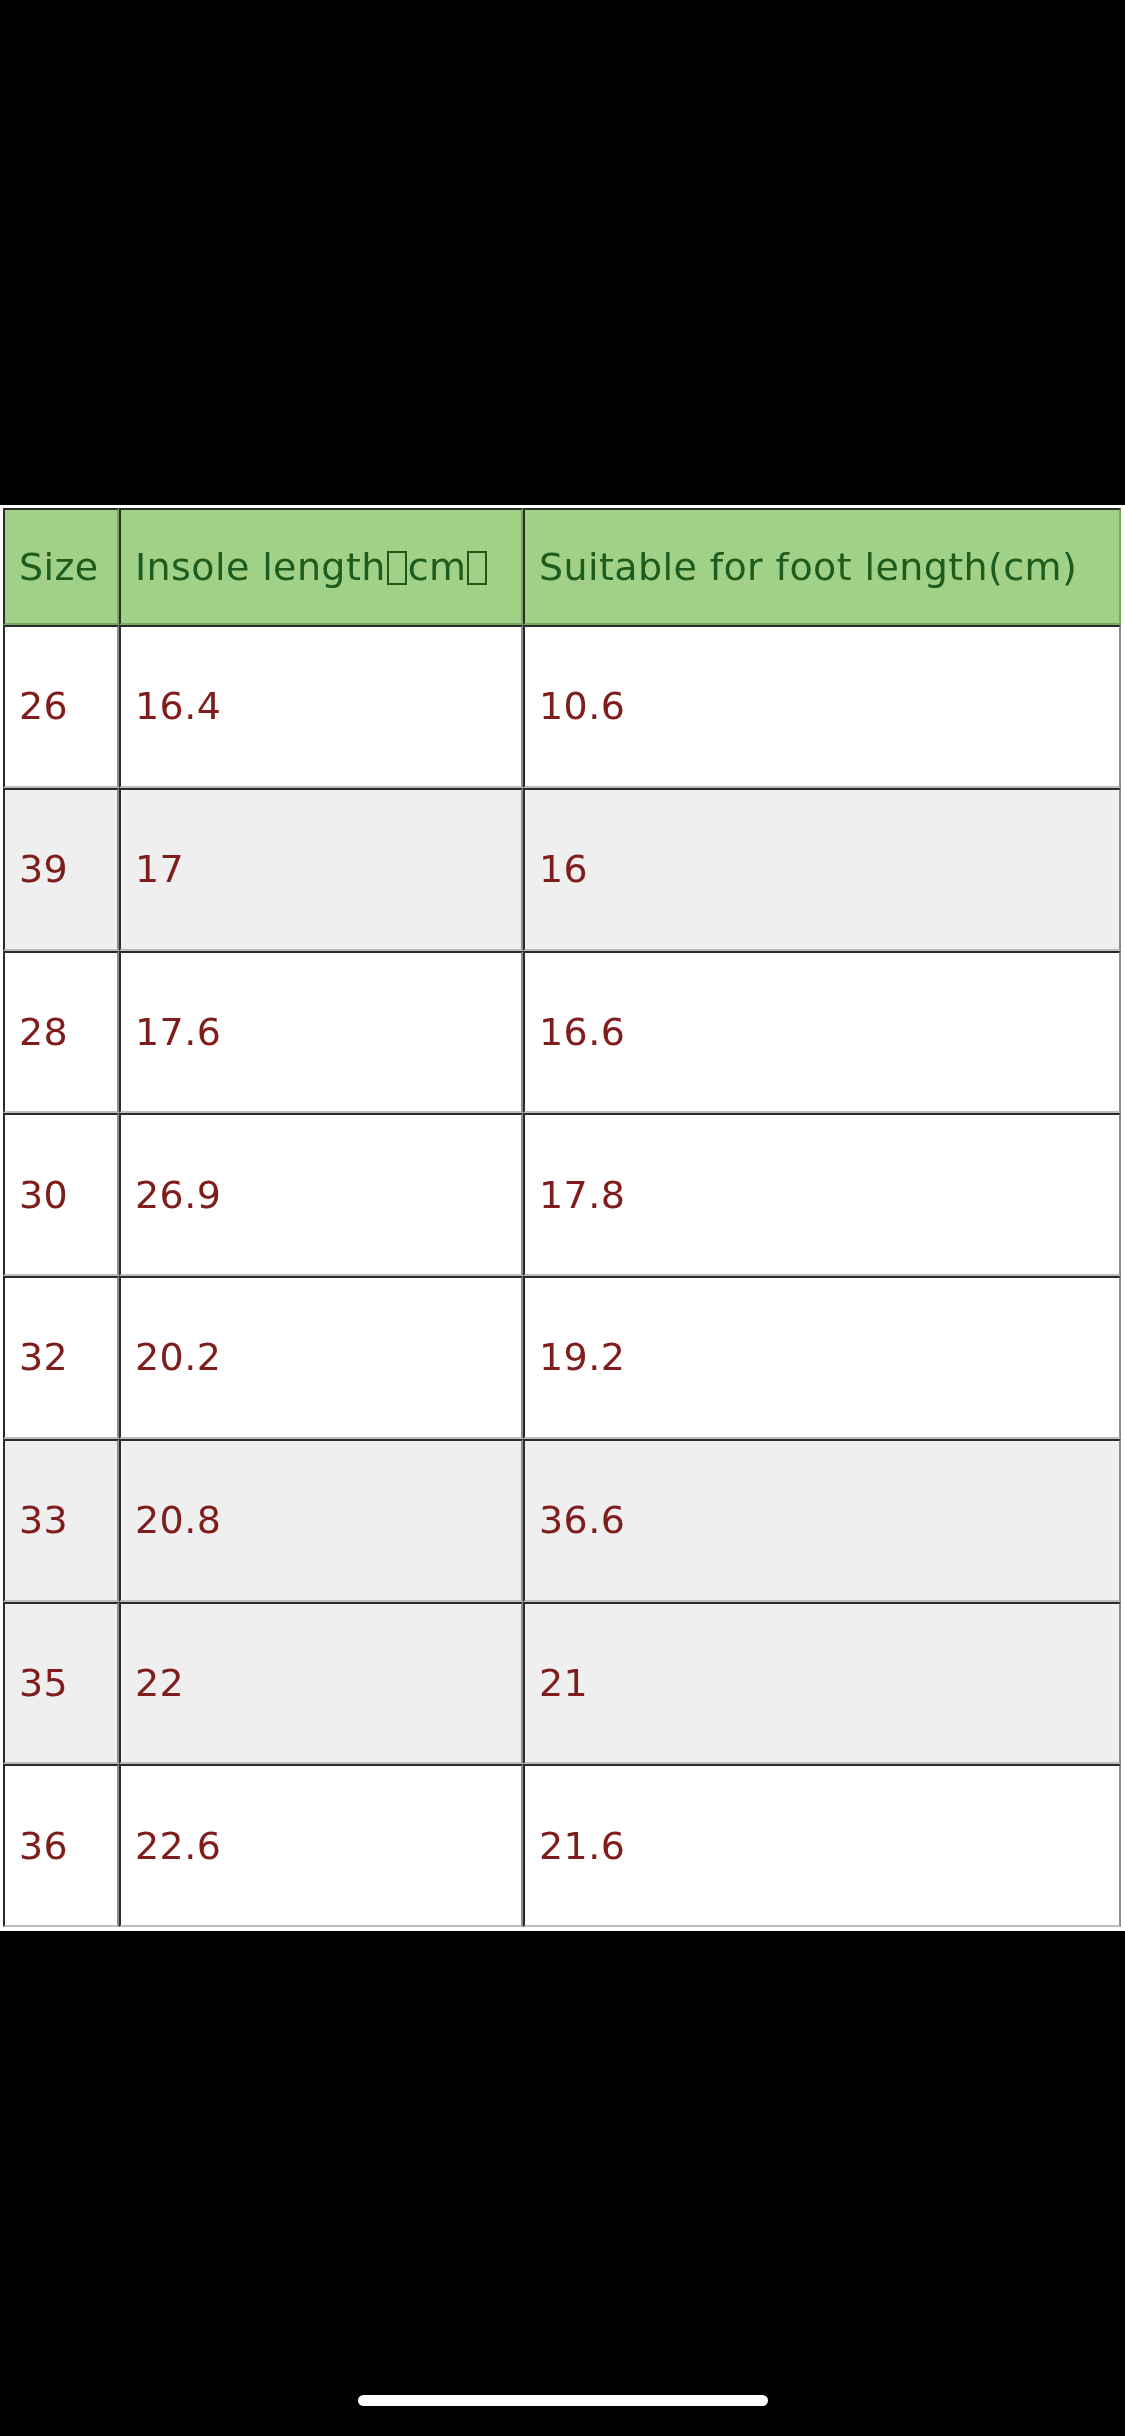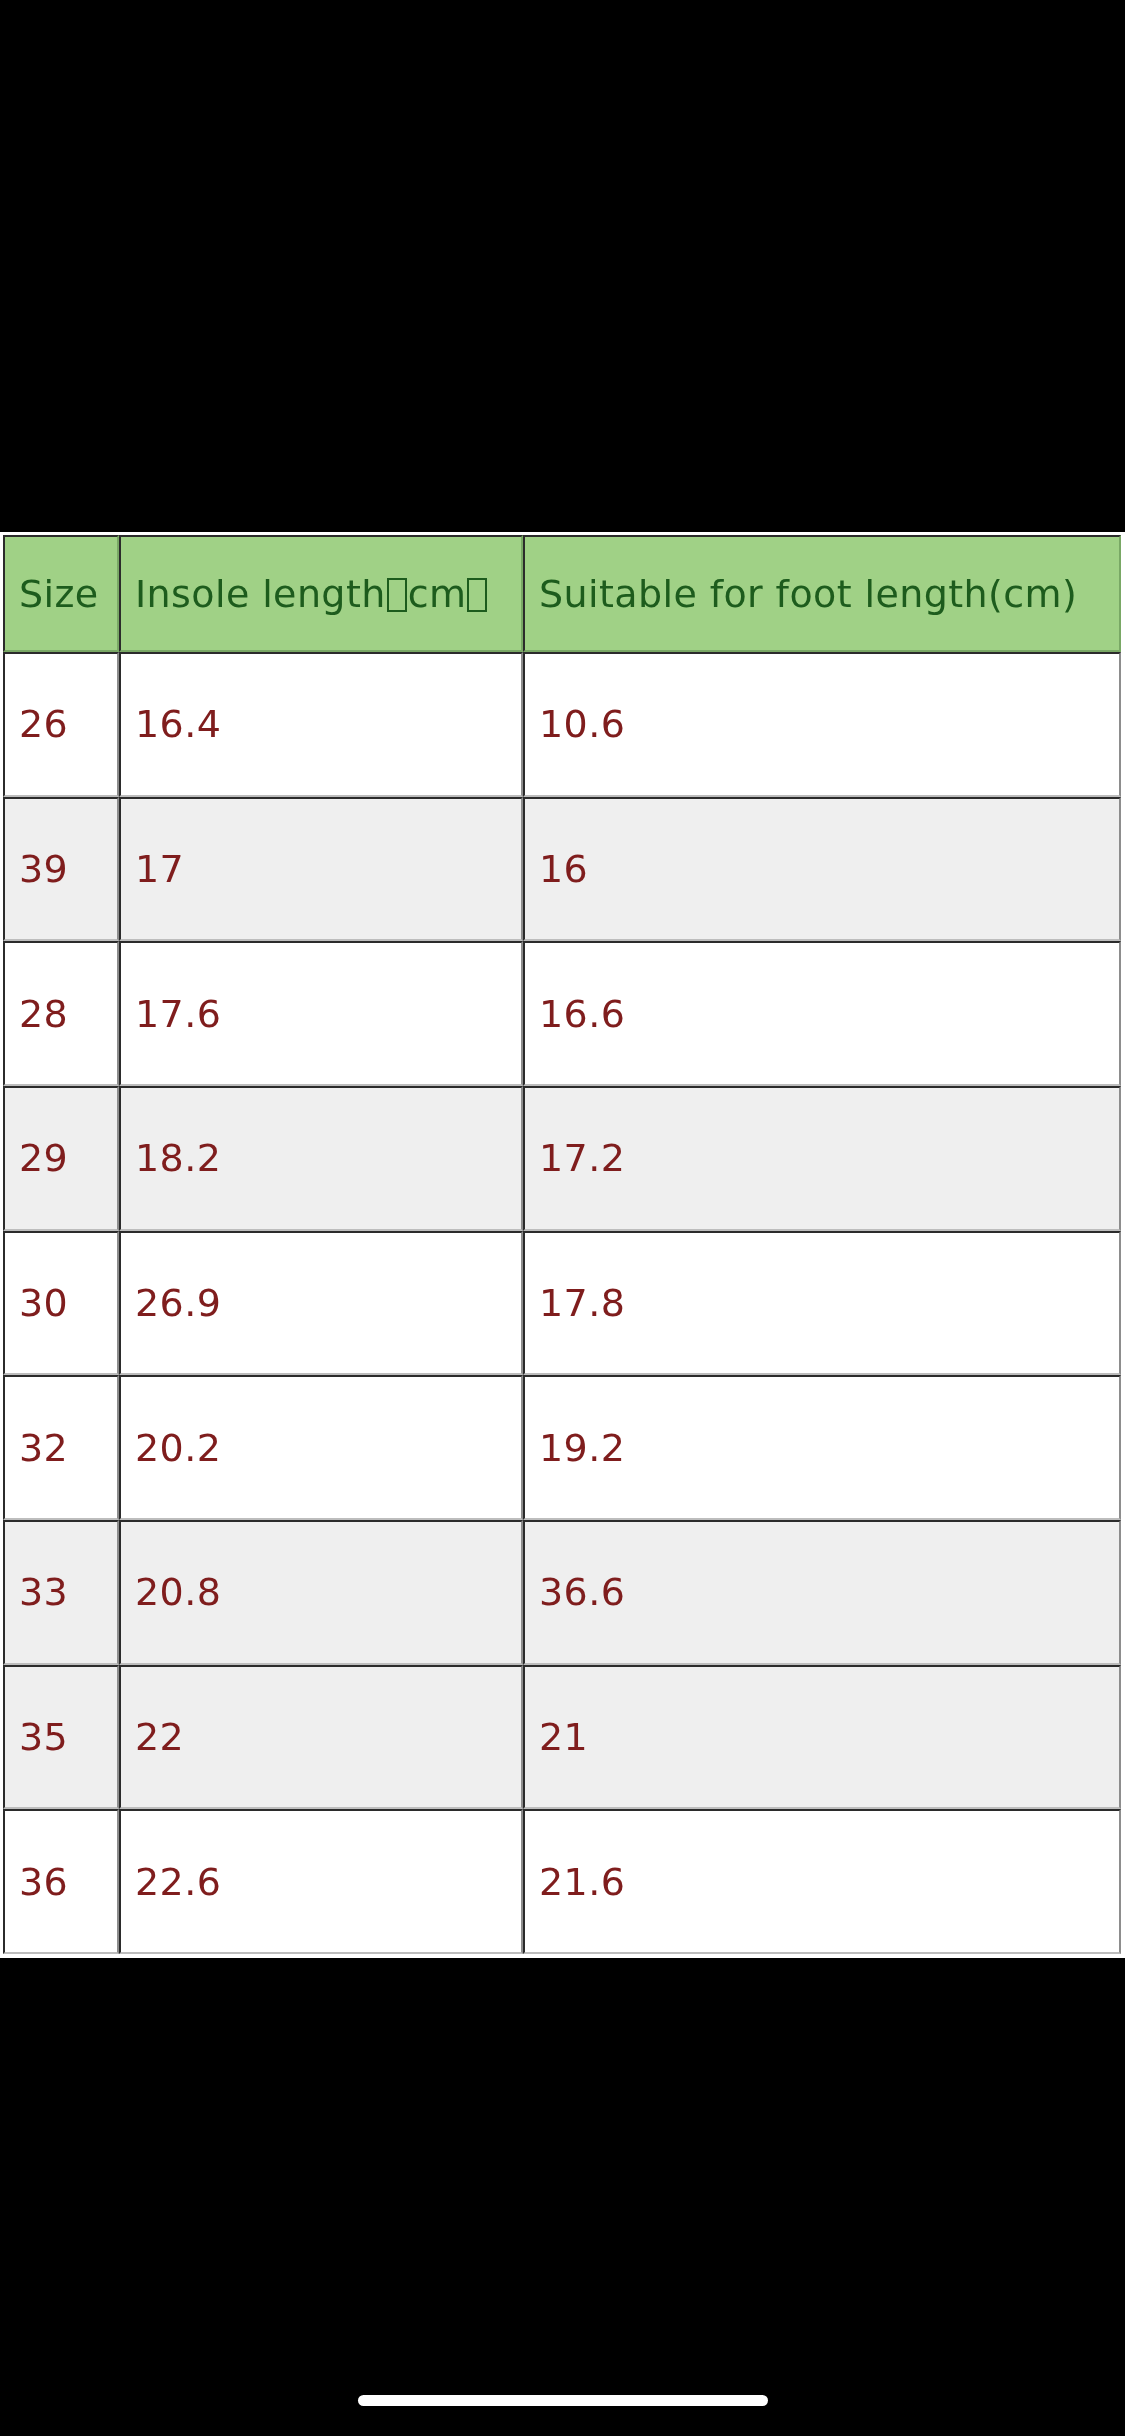--- a/index.html
+++ b/index.html
@@ -19,21 +19,21 @@
   #screen {
     position: absolute;
     inset: 0;
     background: #000000;
   }
 
   
   #chart-band {
     position: absolute;
     left: 0;
-    top: 532px;
+    top: 505px;
     width: 1125px;
     height: 1426px;
     background: #ffffff;
     box-sizing: border-box;
     padding: 3px 4px 4px 3px;
   }
 
   table.size-chart {
     width: 100%;
     height: 100%;
@@ -132,25 +132,20 @@
           <tr class="even">
             <td>39</td>
             <td>17</td>
             <td>16</td>
           </tr>
           <tr class="odd">
             <td>28</td>
             <td>17.6</td>
             <td>16.6</td>
           </tr>
-          <tr class="even">
-            <td>29</td>
-            <td>18.2</td>
-            <td>17.2</td>
-          </tr>
           <tr class="odd">
             <td>30</td>
             <td>26.9</td>
             <td>17.8</td>
           </tr>
           <tr class="odd">
             <td>32</td>
             <td>20.2</td>
             <td>19.2</td>
           </tr>

